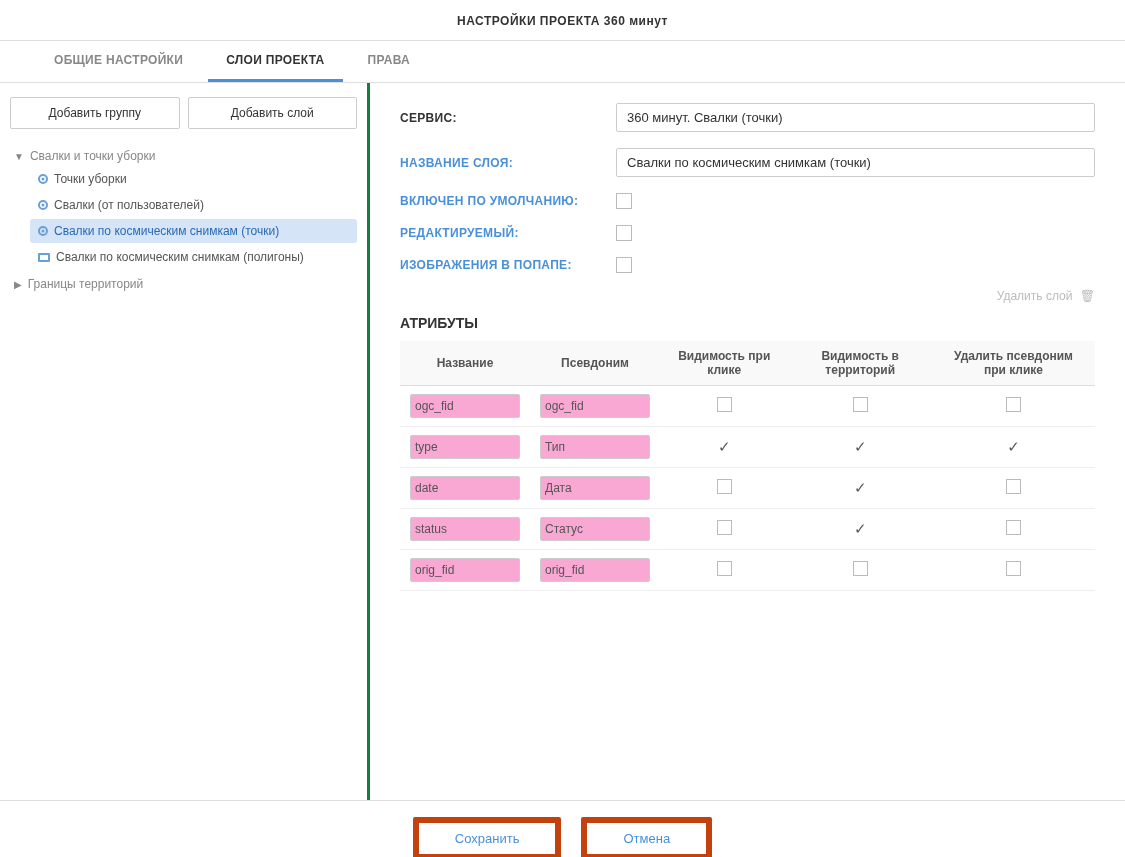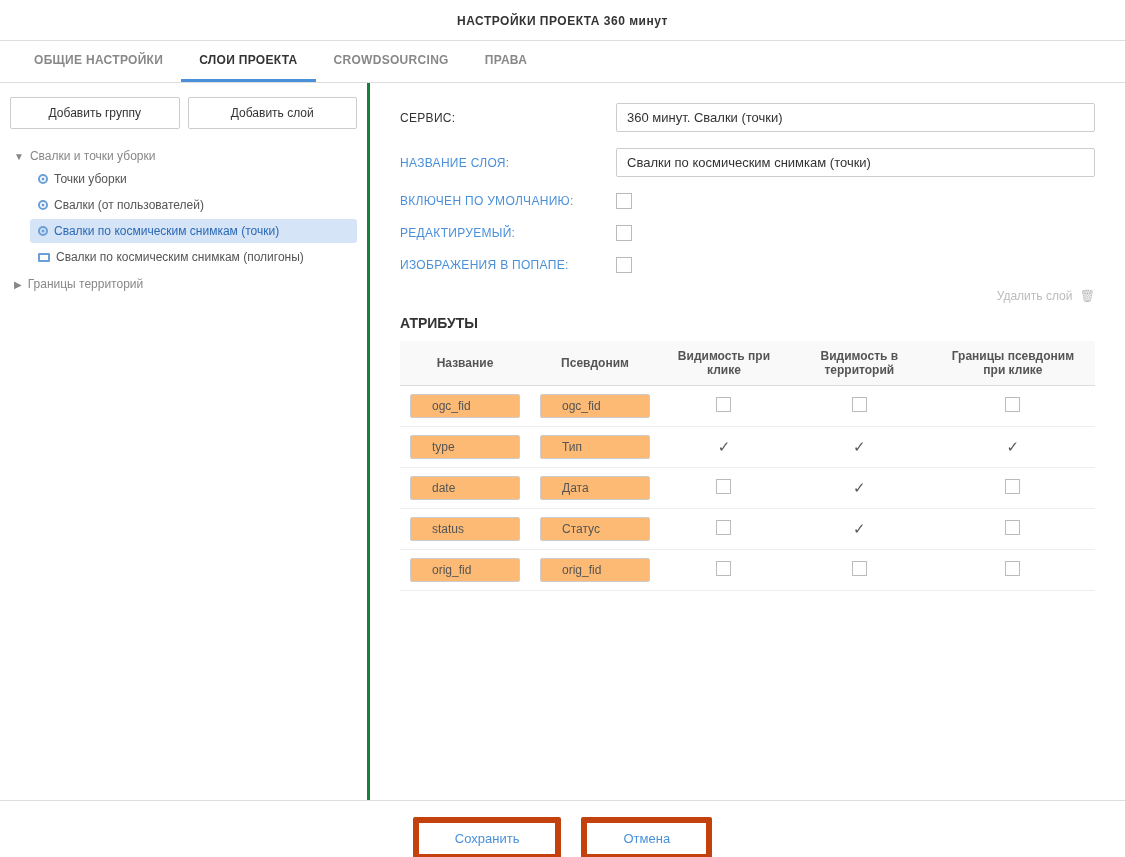--- a/index.html
+++ b/index.html
@@ -10,22 +10,22 @@
       padding: 14px 0 12px;
       font-size: 12px;
       font-weight: bold;
       letter-spacing: 0.5px;
       border-bottom: 1px solid #ddd;
       color: #333;
     }
 
     .nav-tabs {
       display: flex;
-      gap: 0;
-      padding: 0 16px;
+      gap: 7px;
+      padding: 0 36px;
       border-bottom: 1px solid #ddd;
     }
     .nav-tab {
       padding: 12px 18px;
       cursor: pointer;
       font-size: 12px;
       font-weight: bold;
       letter-spacing: 0.3px;
       color: #888;
       border-bottom: 3px solid transparent;
@@ -136,21 +136,21 @@
     .form-row {
       display: flex;
       align-items: center;
       margin-bottom: 16px;
       gap: 16px;
     }
     .form-label {
       width: 200px;
       min-width: 200px;
       font-size: 12px;
-      font-weight: normal;
+      font-weight: bold;
       color: #4a90d9;
       letter-spacing: 0.3px;
       text-transform: uppercase;
     }
     .form-label.black {
       color: #333;
     }
     .form-input {
       flex: 1;
       padding: 6px 10px;
@@ -201,26 +201,26 @@
       background: #f9f9f9;
       font-size: 12px;
     }
     .attr-table td {
       padding: 8px 10px;
       border-bottom: 1px solid #eee;
       vertical-align: middle;
     }
     .attr-input {
       width: 110px;
-      padding: 4px 21px;
+      padding: 4px 4px;
       border: 1px solid #ccc;
       border-radius: 2px;
       font-size: 12px;
       color: #555;
-      background: #fdba74;
+      background: #f9a8d4;
     }
 
     .checkmark {
       font-size: 15px;
       color: #555;
       display: block;
       text-align: center;
     }
 
     .attr-checkbox {
@@ -257,23 +257,20 @@
 <div class="page-header">
   <span>НАСТРОЙКИ ПРОЕКТА 360 минут</span>
 </div>
 
 <div class="nav-tabs">
   <div class="nav-tab">
     <span>ОБЩИЕ НАСТРОЙКИ</span>
   </div>
   <div class="nav-tab active">
     <span>СЛОИ ПРОЕКТА</span>
-  </div>
-  <div class="nav-tab">
-    <span>CROWDSOURCING</span>
   </div>
   <div class="nav-tab">
     <span>ПРАВА</span>
   </div>
 </div>
 
 <div class="main-content">
   <div class="left-panel">
     <div class="add-buttons">
       <button class="add-btn">
@@ -357,21 +354,21 @@
           <tr>
             <th>Название</th>
             <th>Псевдоним</th>
             <th style="text-align:center;">
               <span>Видимость при клике</span>
             </th>
             <th style="text-align:center;">
               <span>Видимость в территорий</span>
             </th>
             <th style="text-align:center;">
-              <span>Границы псевдоним при клике</span>
+              <span>Удалить псевдоним при клике</span>
             </th>
           </tr>
         </thead>
         <tbody id="attr-tbody">
         <tr>
       <td>
         <input class="attr-input" type="text" value="ogc_fid" style="">
       </td>
       <td>
         <input class="attr-input" type="text" value="ogc_fid" style="">

